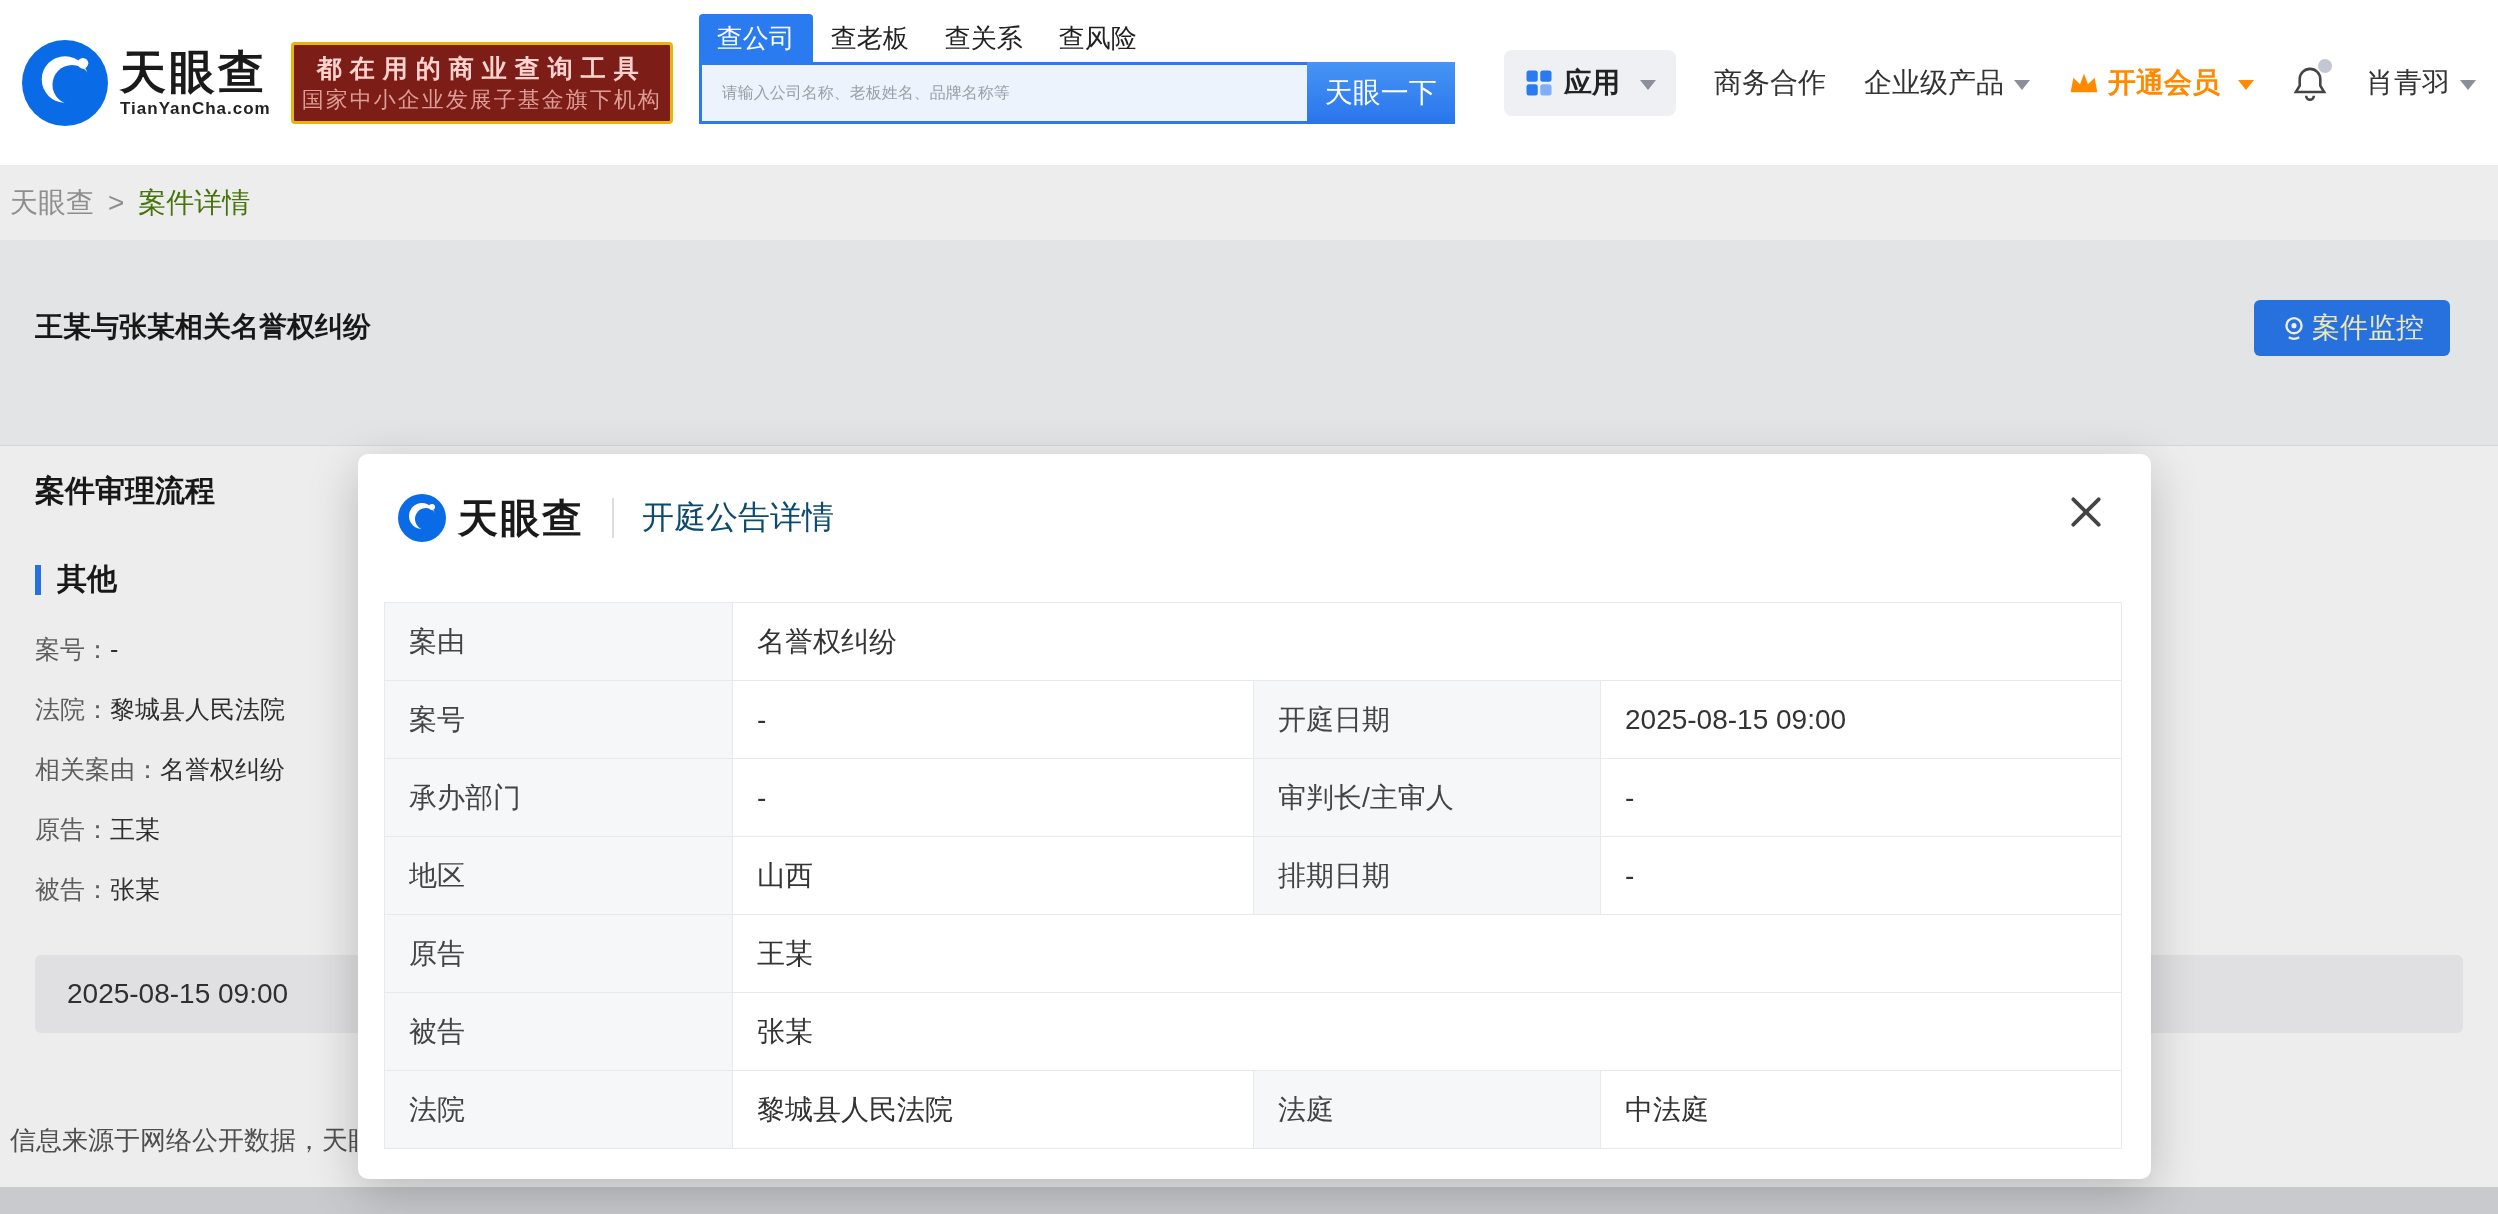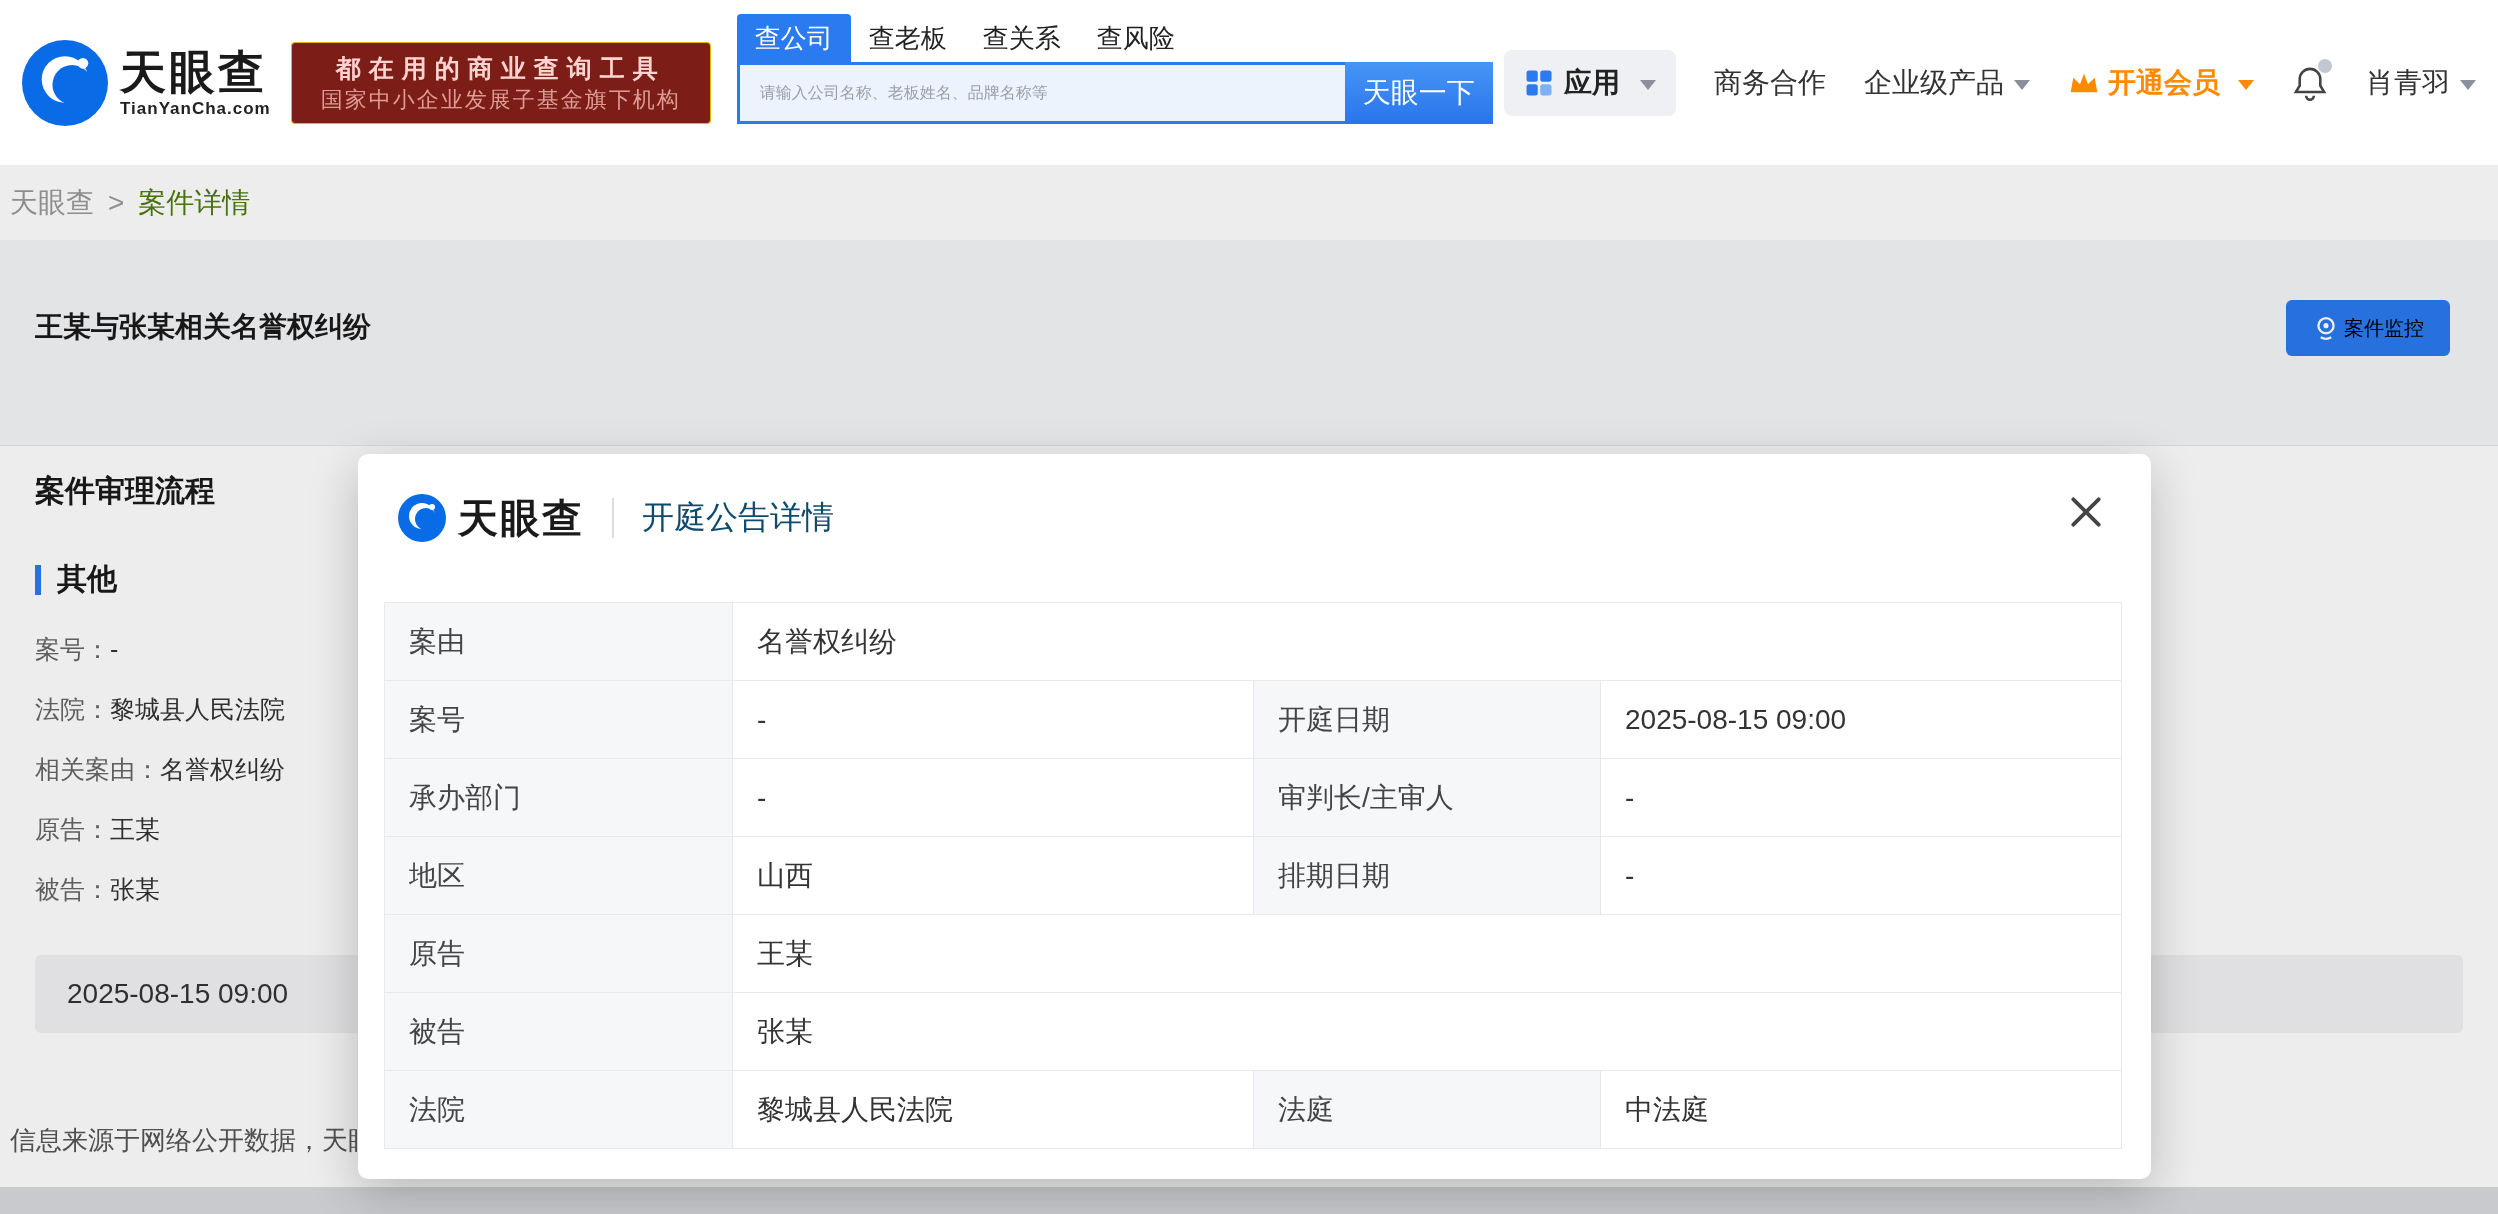--- a/index.html
+++ b/index.html
@@ -16,21 +16,21 @@
     position:absolute;top:0;left:0;right:0;height:166px;
     background:#fff;border-bottom:1px solid #ececec;
     display:flex;align-items:center;padding:0 22px;box-sizing:border-box;
     z-index:30;
   }
   .logo{display:flex;align-items:center;cursor:pointer;margin-right:20px;}
   .logo-text{margin-left:12px;}
   .logo-cn{font-size:46px;font-weight:bold;color:#1a1a1a;letter-spacing:3px;line-height:50px;}
   .logo-en{font-size:17px;font-weight:bold;color:#222;letter-spacing:1px;margin-top:2px;}
   .banner{
-    width:420px;height:82px;background:#7d1d17;border:1px solid #eab308;
+    width:382px;height:82px;background:#7d1d17;border:3px solid #eab308;
     border-radius:4px;display:flex;flex-direction:column;justify-content:center;
     align-items:center;margin-right:26px;box-sizing:border-box;
   }
   .banner-line1{color:#ffd3cf;font-size:25px;font-weight:bold;letter-spacing:8px;line-height:34px;}
   .banner-line2{color:#dd9d96;font-size:22px;letter-spacing:2px;line-height:30px;}
 
   .search-area{align-self:flex-start;margin-top:10px;}
   .tabs{display:flex;align-items:flex-end;height:52px;}
   .tab{padding:8px 18px;font-size:26px;color:#222;cursor:pointer;line-height:32px;}
   .tab.active{background:#2a7af0;color:#fff;border-radius:4px 4px 0 0;}
@@ -72,21 +72,21 @@
   .bc-cur{color:#4d7c0f;}
 
   .title-band{
     height:206px;background:#f5f6f8;border-bottom:1px solid #e5e7ea;box-sizing:border-box;
     display:flex;justify-content:space-between;align-items:flex-start;
     padding:60px 48px 0 35px;
   }
   .page-title{margin:0;font-size:28px;font-weight:bold;color:#1a1a1a;line-height:54px;}
   .monitor-btn{
     display:flex;align-items:center;gap:4px;height:56px;padding:0 26px;
-    background:#2a7af0;border:none;border-radius:6px;color:#000000;font-size:20px;
+    background:#2a7af0;border:none;border-radius:6px;color:#fef9c3;font-size:28px;
     cursor:pointer;font-family:inherit;
   }
 
   .content{position:absolute;top:281px;left:0;right:0;bottom:0;background:#fff;}
   .section-title{position:absolute;top:26px;left:35px;margin:0;font-size:30px;font-weight:bold;color:#1a1a1a;line-height:36px;}
   .group-title{position:absolute;top:112px;left:35px;display:flex;align-items:center;}
   .blue-bar{width:6px;height:30px;background:#2a7af0;margin-right:16px;}
   .group-label{font-size:30px;font-weight:bold;color:#1a1a1a;}
   .case-fields{position:absolute;top:172px;left:35px;}
   .case-field{line-height:60px;font-size:25px;}

